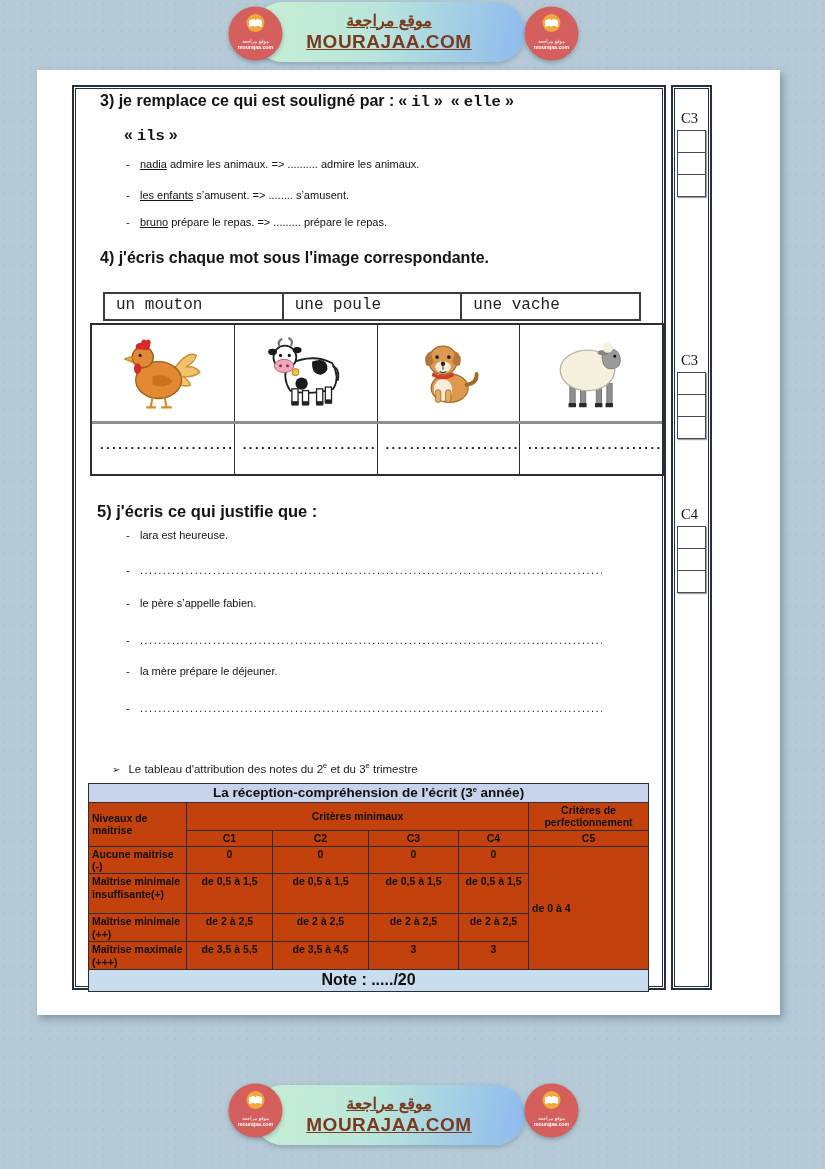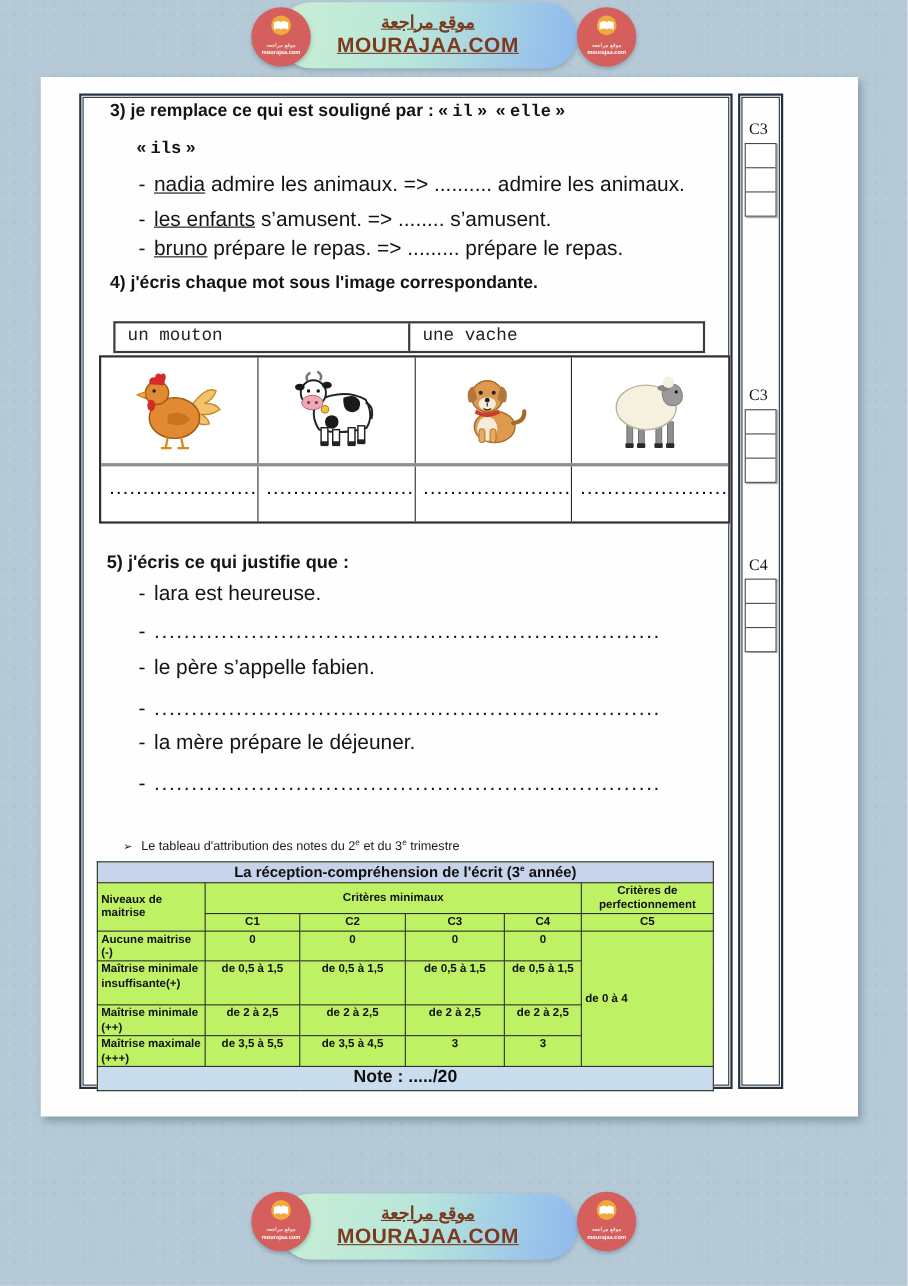--- a/index.html
+++ b/index.html
@@ -21,21 +21,21 @@
   .pill .ar{font-size:16px;font-weight:bold;color:#7b3a1e;text-decoration:underline;line-height:1.2;}
   .pill .dom{font-size:19px;font-weight:bold;color:#7b3a1e;text-decoration:underline;letter-spacing:.5px;line-height:1.25;}
   .logo{position:absolute;width:55px;height:55px;filter:drop-shadow(0 2px 2px rgba(30,50,70,.3));}
   
   .page{position:absolute;left:37px;top:70px;width:743px;height:945px;background:#fefefe;
         box-shadow:3px 4px 7px rgba(40,60,80,.35);}
   .dframe{position:absolute;border:2px solid #24303f;}
   .dframe::after{content:"";position:absolute;inset:1px;border:1px solid #24303f;pointer-events:none;}
   
   .h{position:absolute;font-weight:bold;font-size:16px;white-space:nowrap;}
-  .t{position:absolute;font-size:19px;white-space:nowrap;}
+  .t{position:absolute;font-size:11px;white-space:nowrap;}
   .mono{font-family:"Liberation Mono",monospace;}
   .u{text-decoration:underline;}
   .g{margin:0 4px;}
   .qb{font-weight:bold;font-size:15.5px;}
   .dash{display:inline-block;width:14px;}
   .dotrun{display:inline-block;width:462px;overflow:hidden;white-space:nowrap;letter-spacing:1.5px;vertical-align:bottom;}
   
   .wbank{position:absolute;left:103px;top:292px;width:534px;height:25px;border:2px solid #3c3c3c;display:flex;background:#fff;}
   .wcell{flex:1;border-right:2px solid #3c3c3c;font-family:"Liberation Mono",monospace;font-size:16px;padding:2px 0 0 11px;color:#222;}
   .wcell:last-child{border-right:none;}
@@ -47,21 +47,21 @@
   .icell:last-child,.dcell:last-child{border-right:none;}
   .dcell{flex:1;border-right:1.5px solid #2e2e2e;font-weight:bold;font-size:13px;letter-spacing:2.5px;
          padding:13px 0 0 8px;overflow:hidden;white-space:nowrap;}
   
   .clabel{position:absolute;font-family:"Liberation Serif",serif;font-size:14.5px;color:#111;}
   .cstack{position:absolute;width:27px;border:1px solid #4a4a4a;box-shadow:1px 1px 1px #9aa4ad;background:#fff;}
   .ccell{height:21px;border-bottom:1px solid #4a4a4a;}
   .ccell:last-child{border-bottom:none;}
   
   .ntable{position:absolute;left:88px;top:783px;width:560px;border-collapse:collapse;table-layout:fixed;
-          font-size:10.5px;font-weight:bold;color:#101010;background:#bef264;}
+          font-size:10.5px;font-weight:bold;color:#101010;background:#c2410c;}
   .ntable td,.ntable th{border:1.5px solid #2e2e2e;padding:1px 3px;line-height:1.18;vertical-align:middle;}
   .tb-title{background:#c6d3ea;font-size:13.5px;text-align:center;}
   .cen{text-align:center;}
   .c5cell{vertical-align:top;text-align:left;padding-top:24px;}
   .noterow{background:#c9ddee;text-align:center;font-size:16px;}
   sup{font-size:7.5px;}
   .intro{position:absolute;left:112px;top:761px;font-size:11.5px;color:#1c1c1c;white-space:nowrap;}
   .intro .bl{margin-right:8px;font-size:10px;}
 </style>
 </head>
@@ -125,20 +125,21 @@
   <span class="dash">-</span><span class="u">les enfants</span><span> s’amusent. =&gt; ........ s’amusent.</span>
 </div>
 <div class="t" style="left:126px;top:216px;">
   <span class="dash">-</span><span class="u">bruno</span><span> prépare le repas. =&gt; ......... prépare le repas.</span>
 </div>
 
 <div class="h" style="left:100px;top:249px;text-align:center;">4) j'écris chaque mot sous l'image correspondante.</div>
 
 <div class="wbank">
   <div class="wcell">un mouton</div>
+  <div class="wcell">une poule</div>
   <div class="wcell">une vache</div>
 </div>
 
 <div class="agrid">
   <div class="grow1">
     <div class="icell">
       <svg width="110" height="88" viewBox="0 0 100 100">
         <path d="M62 46 q16 -22 26 -16 q-3 9 -12 13 q11 -1 16 6 q-9 7 -20 5 q8 4 9 10 q-10 3 -17 -5 z" fill="#f2c36b" stroke="#c98c2e" stroke-width="1.5"></path>
         <ellipse cx="45" cy="58" rx="26" ry="21" fill="#e18a33" stroke="#9c5a14" stroke-width="1.5"></ellipse>
         <path d="M38 54 q17 -5 23 6 q-10 9 -23 3 z" fill="#c9721f"></path>

